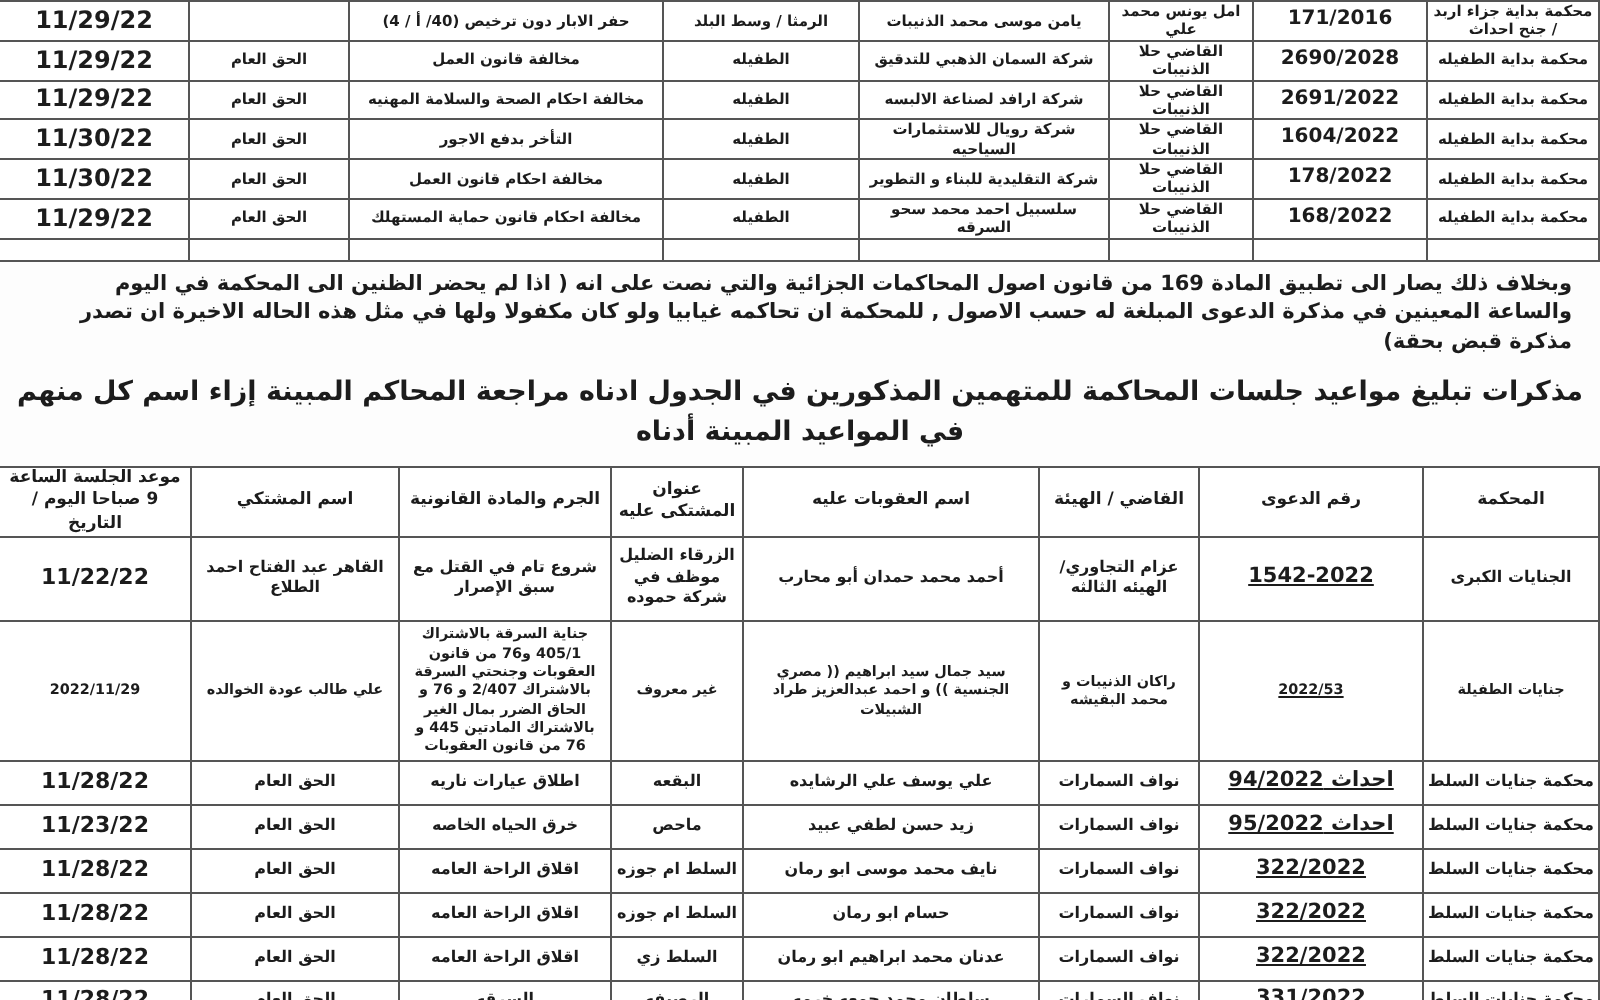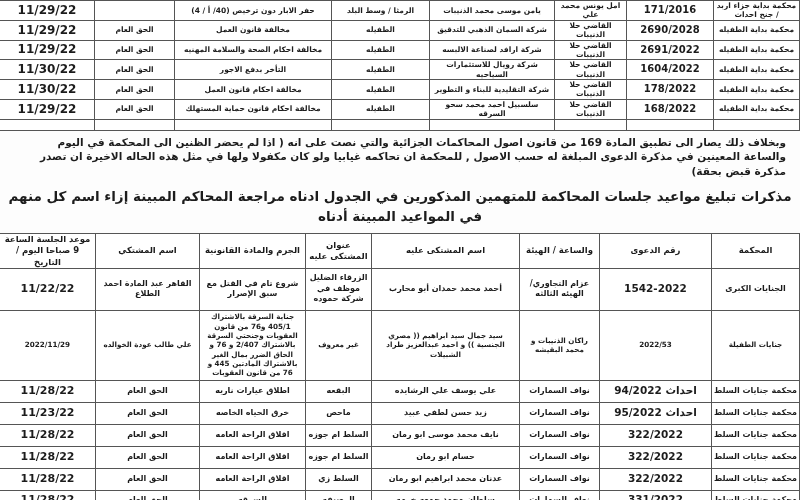--- a/index.html
+++ b/index.html
@@ -26,21 +26,21 @@
     line-height:1.4;
   }
   
   .heading{
     padding:5px 6px 6px 6px;font-size:13.5px;font-weight:bold;
     text-align:center;line-height:1.55;
   }
   
   .main td,.main th{font-size:8px;line-height:1.3;}
   .main th{font-size:8.5px;}
-  .main .case{font-size:10.5px;}
+  .main .case{font-size:10.5px;text-decoration:underline;}
   .main .ltr{direction:ltr;}
   .main .date{font-size:11px;direction:ltr;}
   .main tr.hdr{height:34px;}
   .main tr.h42{height:42px;}
   .main tr.h70{height:70px;font-size:7px;}
   .main tr.h70 td{font-size:7.2px;}
   .main tr.h22{height:22px;}
   .main tr.h20{height:20px;}
 </style>
 </head>
@@ -143,35 +143,35 @@
       <col style="width:148px">
     <col style="width:66px">
       <col style="width:106px">
       <col style="width:104px">
       <col style="width:96px">
   </colgroup>
   <tbody>
       <tr class="hdr">
     <th>المحكمة</th>
     <th>رقم الدعوى</th>
-    <th>والساعة / الهيئة</th>
-    <th>اسم المشتكى عليه</th>
+    <th>القاضي / الهيئة</th>
+    <th>اسم العقوبات عليه</th>
     <th>عنوان المشتكى عليه</th>
     <th>الجرم والمادة القانونية</th>
     <th>اسم المشتكي</th>
     <th>موعد الجلسة الساعة 9 صباحا اليوم / التاريخ</th>
   </tr>
   <tr class="h42">
     <td>الجنايات الكبرى</td>
     <td class="case ltr">1542-2022</td>
     <td>عزام التجاوري/الهيئه الثالثه</td>
     <td>أحمد محمد حمدان أبو محارب</td>
     <td>الزرقاء الضليل موظف في شركة حموده</td>
     <td>شروع تام في القتل مع سبق الإصرار</td>
-    <td>القاهر عبد المادة احمد الطلاع</td>
+    <td>القاهر عبد الفتاح احمد الطلاع</td>
     <td class="date">11/22/22</td>
   </tr>
   <tr class="h70">
     <td>جنايات الطفيلة</td>
     <td class="case ltr">2022/53</td>
     <td>راكان الذنيبات و محمد البقيشه</td>
     <td>سيد جمال سيد ابراهيم (( مصري الجنسية )) و احمد عبدالعزيز طراد الشبيلات</td>
     <td>غير معروف</td>
     <td>جناية السرقة بالاشتراك 405/1 و76 من قانون العقوبات وجنحتي السرقة بالاشتراك 2/407 و 76 و الحاق الضرر بمال الغير بالاشتراك المادتين 445 و 76 من قانون العقوبات</td>
     <td>علي طالب عودة الخوالده</td>

